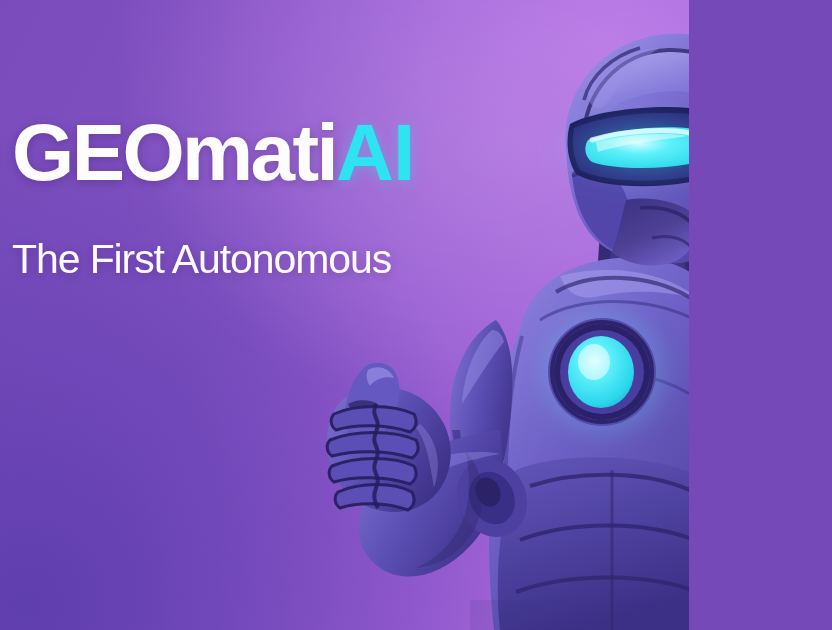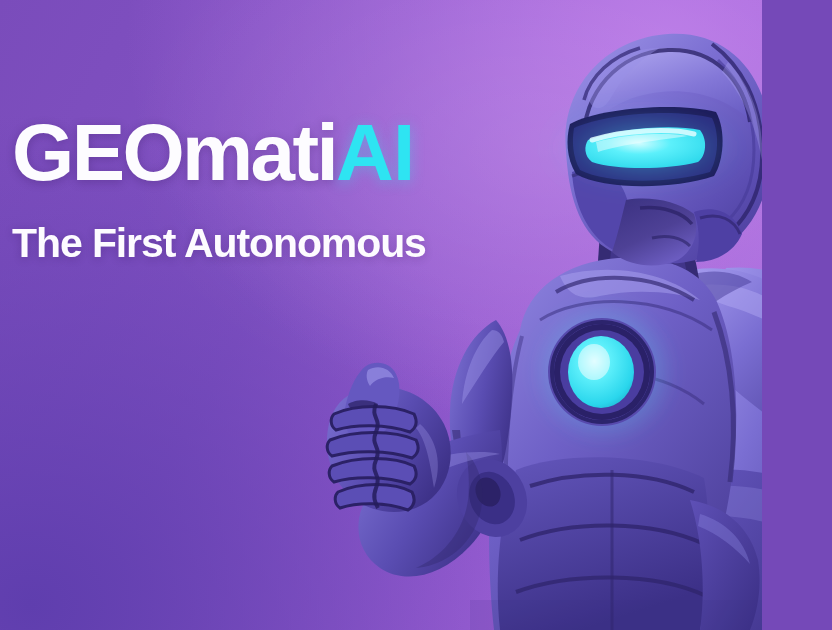--- a/index.html
+++ b/index.html
@@ -5,21 +5,21 @@
 <style>
   * { margin:0; padding:0; box-sizing:border-box; }
   html,body { width:832px; height:630px; overflow:hidden; }
   body {
     font-family:"Liberation Sans", sans-serif;
     background:#7549b8;
   }
 
   .banner {
     position:relative;
-    width:762px; height:630px;
+    width:689px; height:630px;
     overflow:hidden;
     background:
       radial-gradient(130% 120% at 88% 6%, #b877e6 0%, rgba(184,119,230,0) 55%),
       radial-gradient(120% 130% at 4% 96%, #5f3eae 0%, rgba(95,62,174,0) 60%),
       linear-gradient(118deg, #7a4cbb 0%, #8352c4 38%, #9a5ed3 68%, #ad6ce0 100%);
     padding-left: 8px;
   }
 
   
   .sheen {
@@ -42,23 +42,23 @@
     color:#fdfcff;
     white-space:nowrap;
     text-shadow:0 2px 10px rgba(40,10,70,0.25);
   }
   .headline .ai {
     color:#2ee4f2;
     letter-spacing:-1px;
     text-shadow:0 2px 14px rgba(46,228,242,0.35);
   }
   .subhead {
-    margin-top:22px;
+    margin-top:38px;
     font-size:41px;
-    font-weight:700;
+    font-weight:400;
     letter-spacing:-1.1px;
     line-height:50px;
     color:#fdfbff;
     white-space:nowrap;
     text-shadow:0 2px 9px rgba(40,10,70,0.22);
   }
 
   
   .robot {
     position:absolute;

